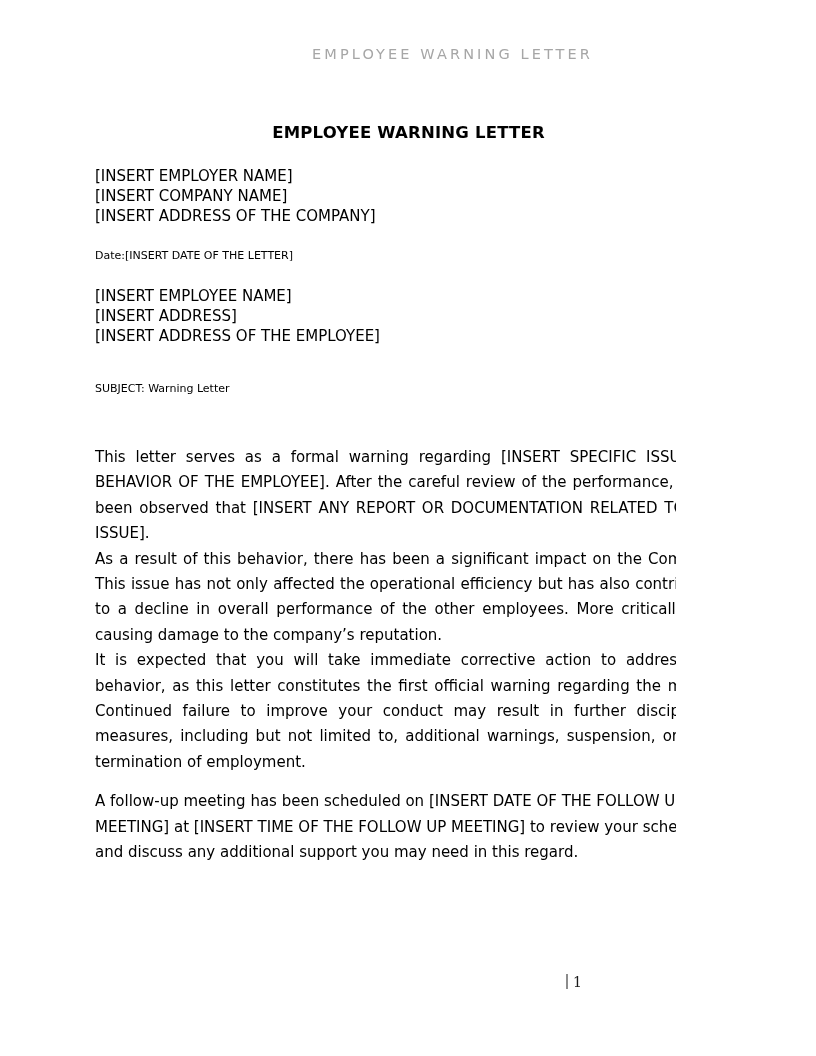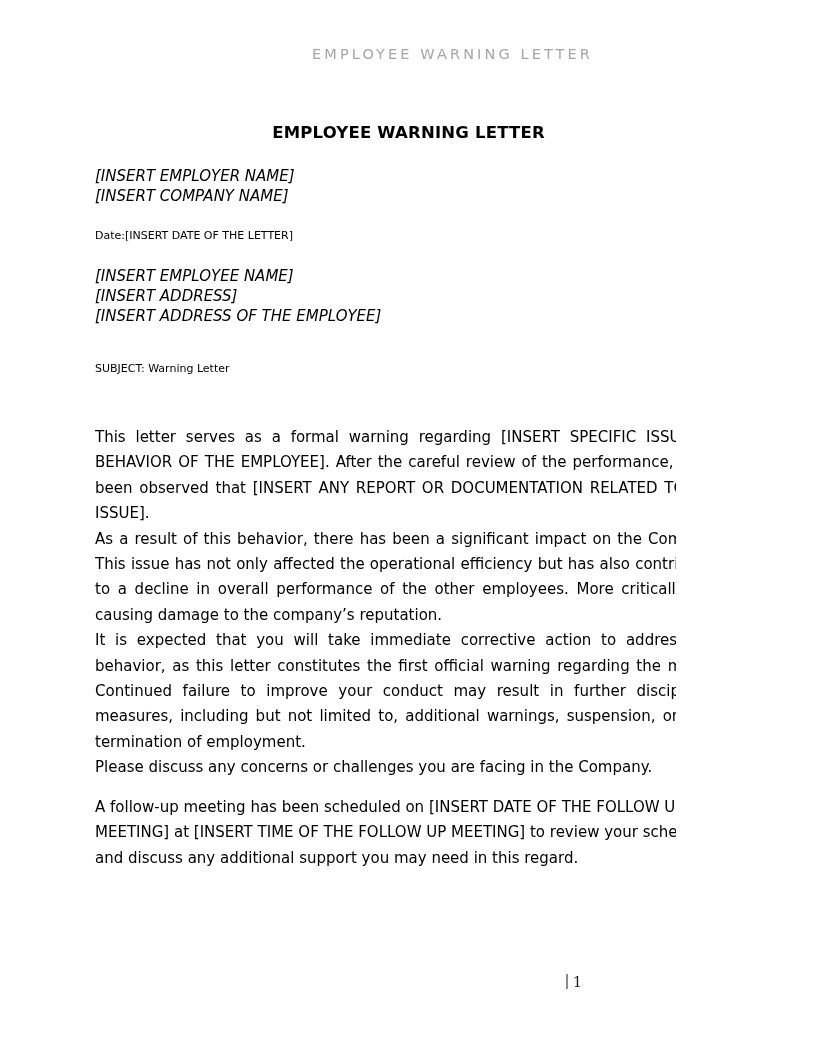--- a/index.html
+++ b/index.html
@@ -51,21 +51,20 @@
     color: #000;
     margin: 0 0 22px 0;
     line-height: 22px;
   }
 
   .addr-block {
     font-size: 15px;
     line-height: 20px;
     color: #000;
     margin: 0;
-    font-style: italic;
   }
   .addr-block .line { white-space: pre; }
 
   .gap-20 { height: 20px; }
   .gap-26 { height: 26px; }
   .gap-33 { height: 33px; }
 
   .plain {
     font-size: 11px;
     line-height: 20px;
@@ -120,20 +119,21 @@
 
   <div class="doc-header">EMPLOYEE WARNING LETTER</div>
 
   <div class="content">
 
     <div class="doc-title">EMPLOYEE WARNING LETTER</div>
 
     <div class="addr-block">
       <div class="line">[INSERT EMPLOYER NAME]</div>
       <div class="line">[INSERT COMPANY NAME]</div>
+      <div class="line">[INSERT ADDRESS OF THE COMPANY]</div>
     </div>
 
     <div class="gap-20"></div>
 
     <div class="plain">Date:[INSERT DATE OF THE LETTER]</div>
 
     <div class="gap-20"></div>
 
     <div class="addr-block">
       <div class="line">[INSERT EMPLOYEE NAME]</div>
@@ -146,21 +146,20 @@
     <div class="plain">SUBJECT: Warning Letter</div>
 
     <div class="gap-20"></div>
 
 
     <div class="gap-26"></div>
 
     <p class="para">This letter serves as a formal warning regarding [INSERT SPECIFIC ISSUE OR BEHAVIOR OF THE EMPLOYEE]. After the careful review of the performance, it has been observed that [INSERT ANY REPORT OR DOCUMENTATION RELATED TO THE ISSUE].</p>
     <p class="para">As a result of this behavior, there has been a significant impact on the Company. This issue has not only affected the operational efficiency but has also contributed to a decline in overall performance of the other employees. More critically it is causing damage to the company’s reputation.</p>
     <p class="para">It is expected that you will take immediate corrective action to address this behavior, as this letter constitutes the first official warning regarding the matter. Continued failure to improve your conduct may result in further disciplinary measures, including but not limited to, additional warnings, suspension, or even termination of employment.</p>
-    <p class="para">Please discuss any concerns or challenges you are facing in the Company.</p>
     <p class="para-left" style="margin-top:14px;">A follow-up meeting has been scheduled on [INSERT DATE OF THE FOLLOW UP MEETING] at [INSERT TIME OF THE FOLLOW UP MEETING] to review your scheduled and discuss any additional support you may need in this regard.</p>
 
   </div>
 
   <div class="doc-footer">
     <span class="bar"></span><span class="pgnum">1</span>
   </div>
 
 </div>
 

